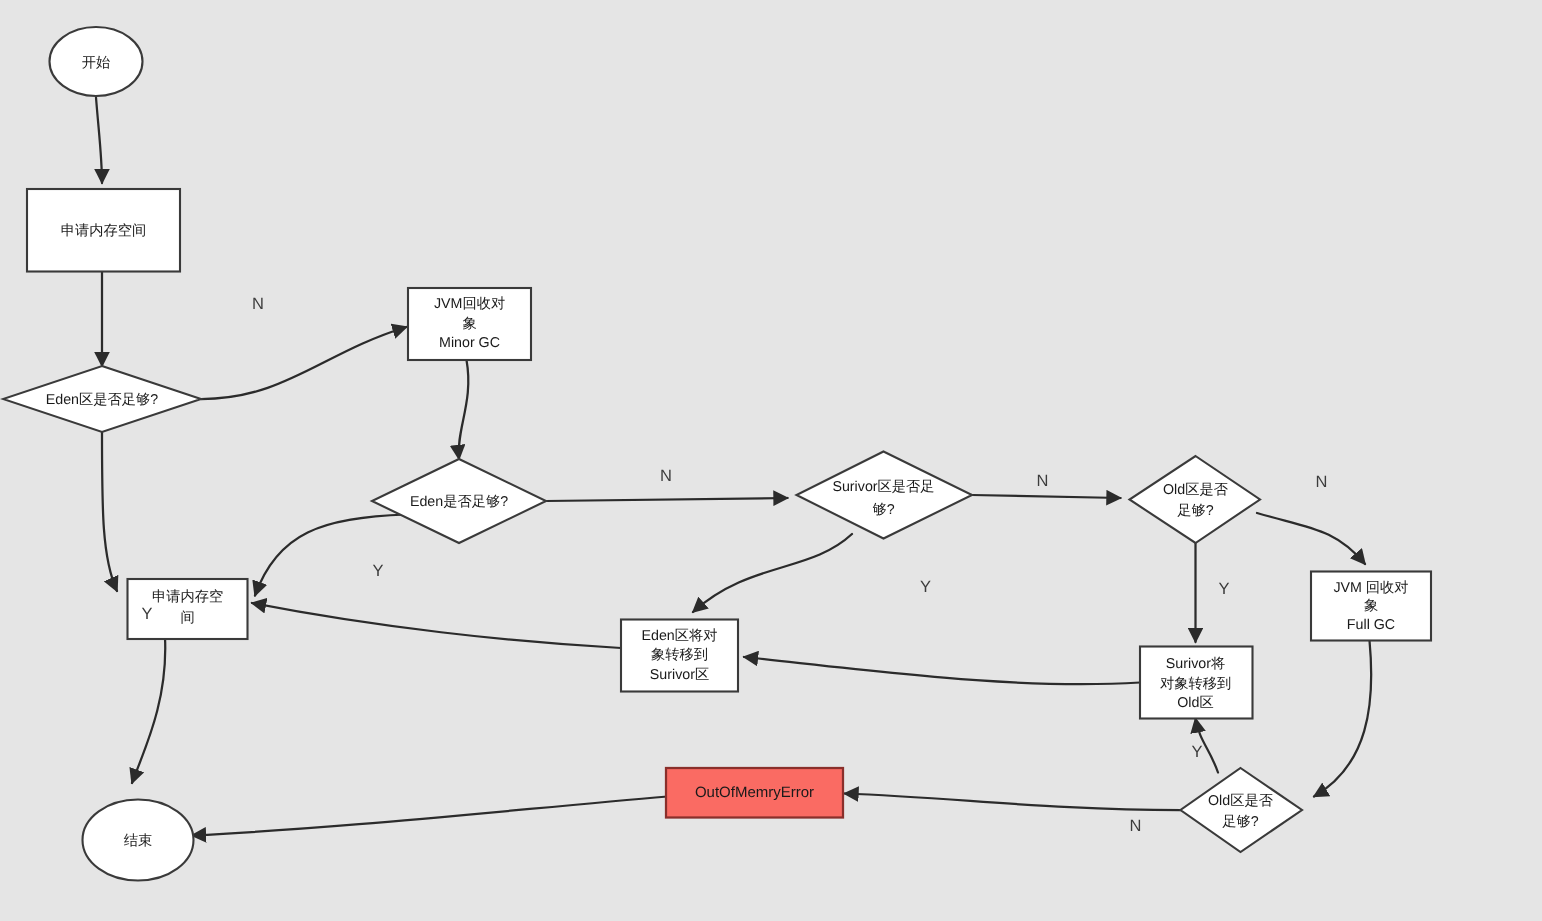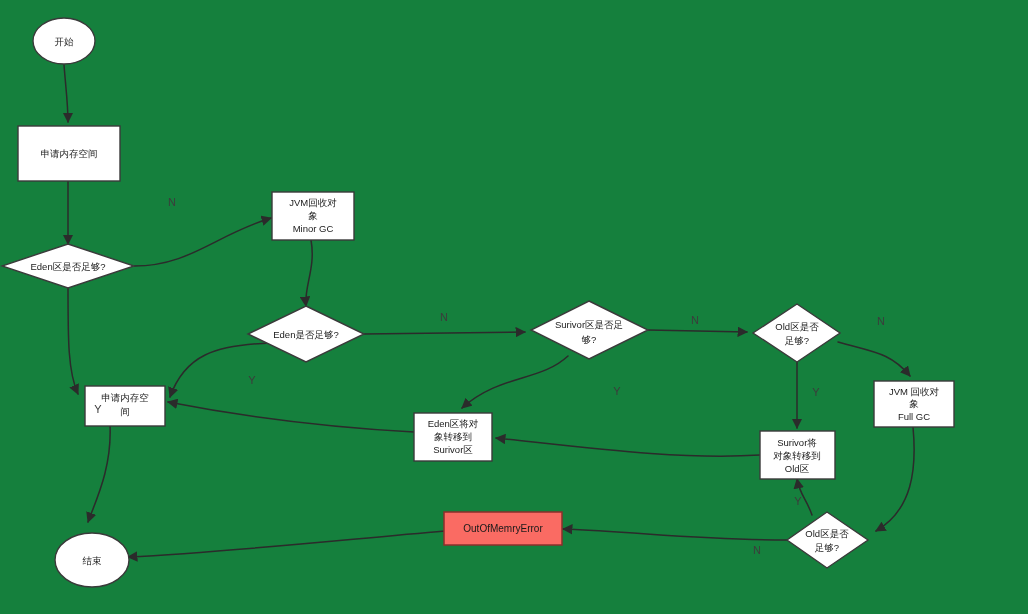--- a/index.html
+++ b/index.html
@@ -10,21 +10,21 @@
   body {
     width: 1028px;
     height: 614px;
     font-family: "Liberation Sans", sans-serif;
     overflow: hidden;
   }
   #canvas {
     position: relative;
     width: 1028px;
     height: 614px;
-    background: #15803d;
+    background: #e5e5e5;
   }
   svg#flow {
     position: absolute;
     left: 0;
     top: 0;
     width: 1028px;
     height: 614px;
   }
   .shape {
     fill: #ffffff;

